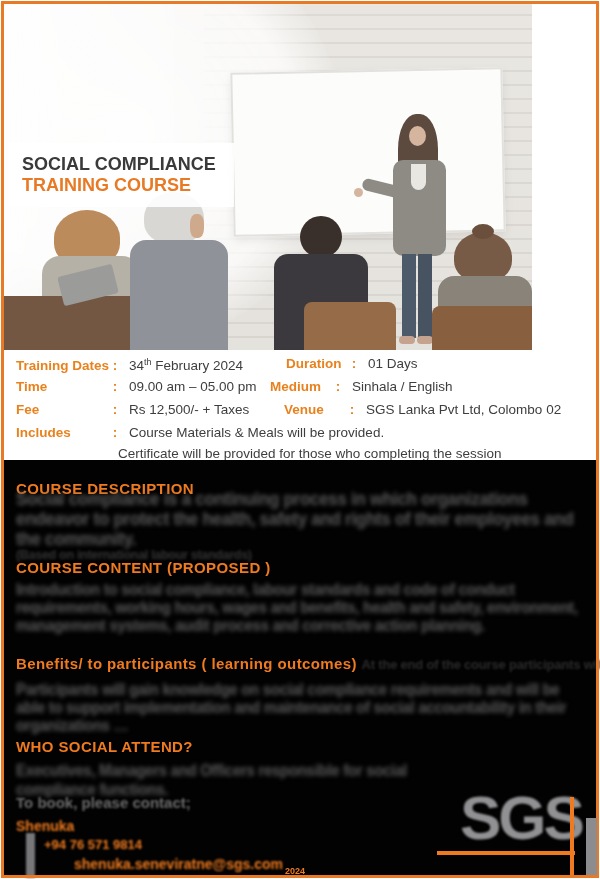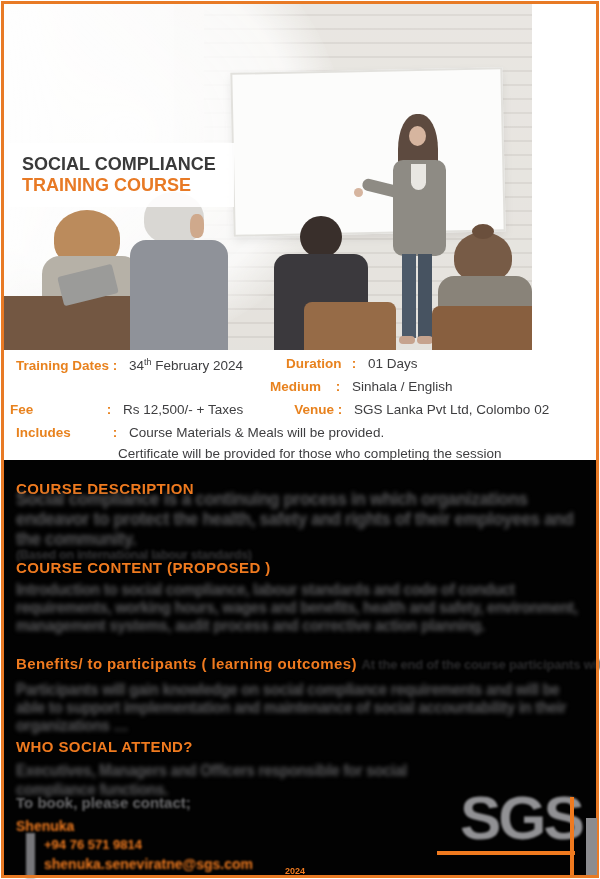--- a/index.html
+++ b/index.html
@@ -119,32 +119,37 @@
       <span class="lbl" style="display:inline-block;width:93px;">Training Dates</span>
       <span class="c">:</span>
       <span class="val" style="padding-left:8px;"><span>34</span><sup>th</sup><span> February 2024</span></span>
     </div>
     <div class="row" style="left:282px;top:6px;">
       <span class="lbl" style="display:inline-block;width:62px;">Duration</span>
       <span class="c">:</span>
       <span class="val" style="padding-left:8px;">01 Days</span>
     </div>
 
+    <div class="row" style="left:12px;top:29px;">
+      <span class="lbl" style="display:inline-block;width:93px;">Time</span>
+      <span class="c">:</span>
+      <span class="val" style="padding-left:8px;">09.00 am – 05.00 pm</span>
+    </div>
     <div class="row" style="left:266px;top:29px;">
       <span class="lbl" style="display:inline-block;width:62px;">Medium</span>
       <span class="c">:</span>
       <span class="val" style="padding-left:8px;">Sinhala /  English</span>
     </div>
 
-    <div class="row" style="left:6px;top:52px;">
+    <div class="row" style="left:12px;top:52px;">
       <span class="lbl" style="display:inline-block;width:93px;">Fee</span>
       <span class="c">:</span>
       <span class="val" style="padding-left:8px;">Rs 12,500/- + Taxes</span>
     </div>
-    <div class="row" style="left:268px;top:52px;text-align:right;">
+    <div class="row" style="left:280px;top:52px;">
       <span class="lbl" style="display:inline-block;width:62px;">Venue</span>
       <span class="c">:</span>
       <span class="val" style="padding-left:8px;">SGS Lanka Pvt Ltd, Colombo 02</span>
     </div>
 
     <div class="row" style="left:12px;top:75px;">
       <span class="lbl" style="display:inline-block;width:93px;">Includes</span>
       <span class="c">:</span>
       <span class="val" style="padding-left:8px;">Course Materials &amp; Meals will be provided.</span>
     </div>
@@ -169,21 +174,21 @@
     <div class="para p-mid" style="top:221px;">Participants will gain knowledge on social compliance requirements and will be able to support implementation and maintenance of social accountability in their organizations …</div>
 
     <div class="h-orange" style="top:278px;">WHO SOCIAL ATTEND?</div>
     <div class="para p-mid" style="top:302px;width:450px;">Executives, Managers and Officers responsible for social compliance functions.</div>
 
     <div class="book" style="top:334px;">To book, please contact;</div>
     <div class="cname" style="top:358px;">Shenuka</div>
 
     <div class="icon-bar" style="top:373px;"></div>
     <a class="cphone" href="#" style="top:377px;">+94 76 571 9814</a>
-    <a class="cemail" href="#" style="top:396px;">shenuka.seneviratne@sgs.com</a>
+    <a class="cemail" href="#" style="top:396px;margin-left:30px;">shenuka.seneviratne@sgs.com</a>
 
     <div class="year">2024</div>
 
     <div class="sgs-text">SGS</div>
     <div class="sgs-hline"></div>
     <div class="sgs-vline"></div>
     <div class="sgs-graybar"></div>
   </div>
 
   <div class="frame"></div>

